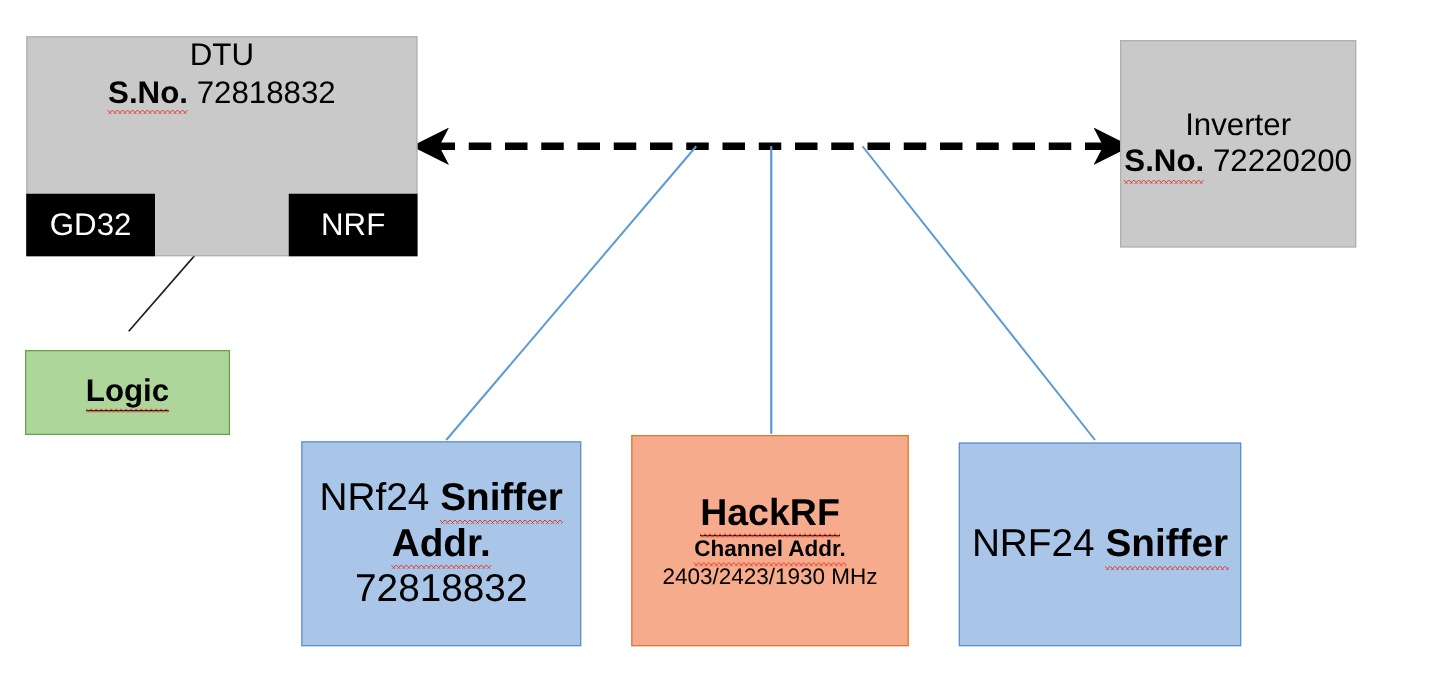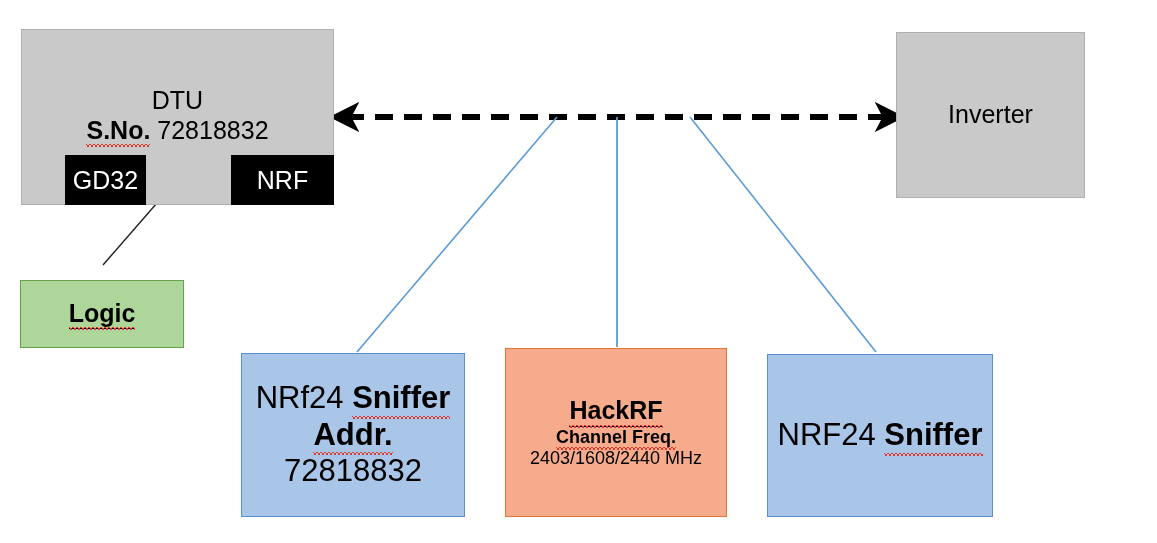--- a/index.html
+++ b/index.html
@@ -30,21 +30,20 @@
   }
   
   .gray-box {
     background: #c9c9c9;
     border: 1px solid #b0b0b0;
   }
   #dtu-box {
     left: 21px; top: 29px; width: 313px; height: 176px;
     font-size: 25px;
     justify-content: flex-start;
-    padding-top: 56px;
   }
   #inverter-box {
     left: 896px; top: 32px; width: 189px; height: 166px;
     font-size: 25px;
   }
   .squiggle {
     position: relative;
     display: inline-block;
     font-weight: bold;
   }
@@ -66,21 +65,21 @@
   .black-box {
     position: absolute;
     background: #000000;
     color: #ffffff;
     display: flex;
     align-items: center;
     justify-content: center;
     font-size: 25px;
     box-sizing: border-box;
   }
-  #gd32-box { left: 21px; top: 155px; width: 81px; height: 50px; margin-left: 44px; }
+  #gd32-box { left: 21px; top: 155px; width: 103px; height: 50px; }
   #nrf-box  { left: 231px; top: 155px; width: 103px; height: 50px; text-align: right; }
   
   #logic-box {
     left: 20px; top: 280px; width: 164px; height: 68px;
     background: #aed69b;
     border: 1px solid #63a34a;
     font-size: 25px;
   }
   
   .blue-box {
@@ -88,21 +87,21 @@
     border: 1px solid #5b90cc;
     font-size: 31px;
   }
   #sniffer-left  { left: 241px; top: 353px; width: 224px; height: 164px; }
   #sniffer-right { left: 767px; top: 354px; width: 226px; height: 163px; }
   #hackrf-box {
     left: 505px; top: 348px; width: 222px; height: 169px;
     background: #f6ab8d;
     border: 1px solid #e0762e;
   }
-  #hackrf-box .title { font-size: 25px; }
+  #hackrf-box .title { font-size: 30px; }
   #hackrf-box .sub   { font-size: 18px; }
   
   #wires {
     position: absolute;
     left: 0; top: 0;
     width: 1157px; height: 543px;
     pointer-events: none;
   }
 </style>
 </head>
@@ -154,40 +153,44 @@
   <div class="black-box" id="nrf-box">
     <span>NRF</span>
   </div>
 
   <div class="node" id="logic-box">
     <span class="squiggle uline">Logic</span>
   </div>
 
   <div class="node gray-box" id="inverter-box">
     <div>Inverter</div>
+    <div>
+      <span class="squiggle">S.No.</span>
+      <span>72220200</span>
+    </div>
   </div>
 
   <div class="node blue-box" id="sniffer-left">
     <div>
       <span class="squiggle-wrap">NRf24 <span class="squiggle">Sniffer</span></span>
     </div>
     <div>
       <span class="squiggle">Addr.</span>
       <span>72818832</span>
     </div>
   </div>
 
   <div class="node" id="hackrf-box">
     <div class="title">
       <span class="squiggle uline">HackRF</span>
     </div>
     <div class="sub">
-      <span class="squiggle">Channel Freq.</span>
+      <span class="squiggle">Channel Addr.</span>
     </div>
-    <div class="sub">2403/1608/2440 MHz</div>
+    <div class="sub">2403/2423/1930 MHz</div>
   </div>
 
   <div class="node blue-box" id="sniffer-right">
     <div>
       <span class="squiggle-wrap">NRF24 <span class="squiggle">Sniffer</span></span>
     </div>
   </div>
 
 </div>
 

